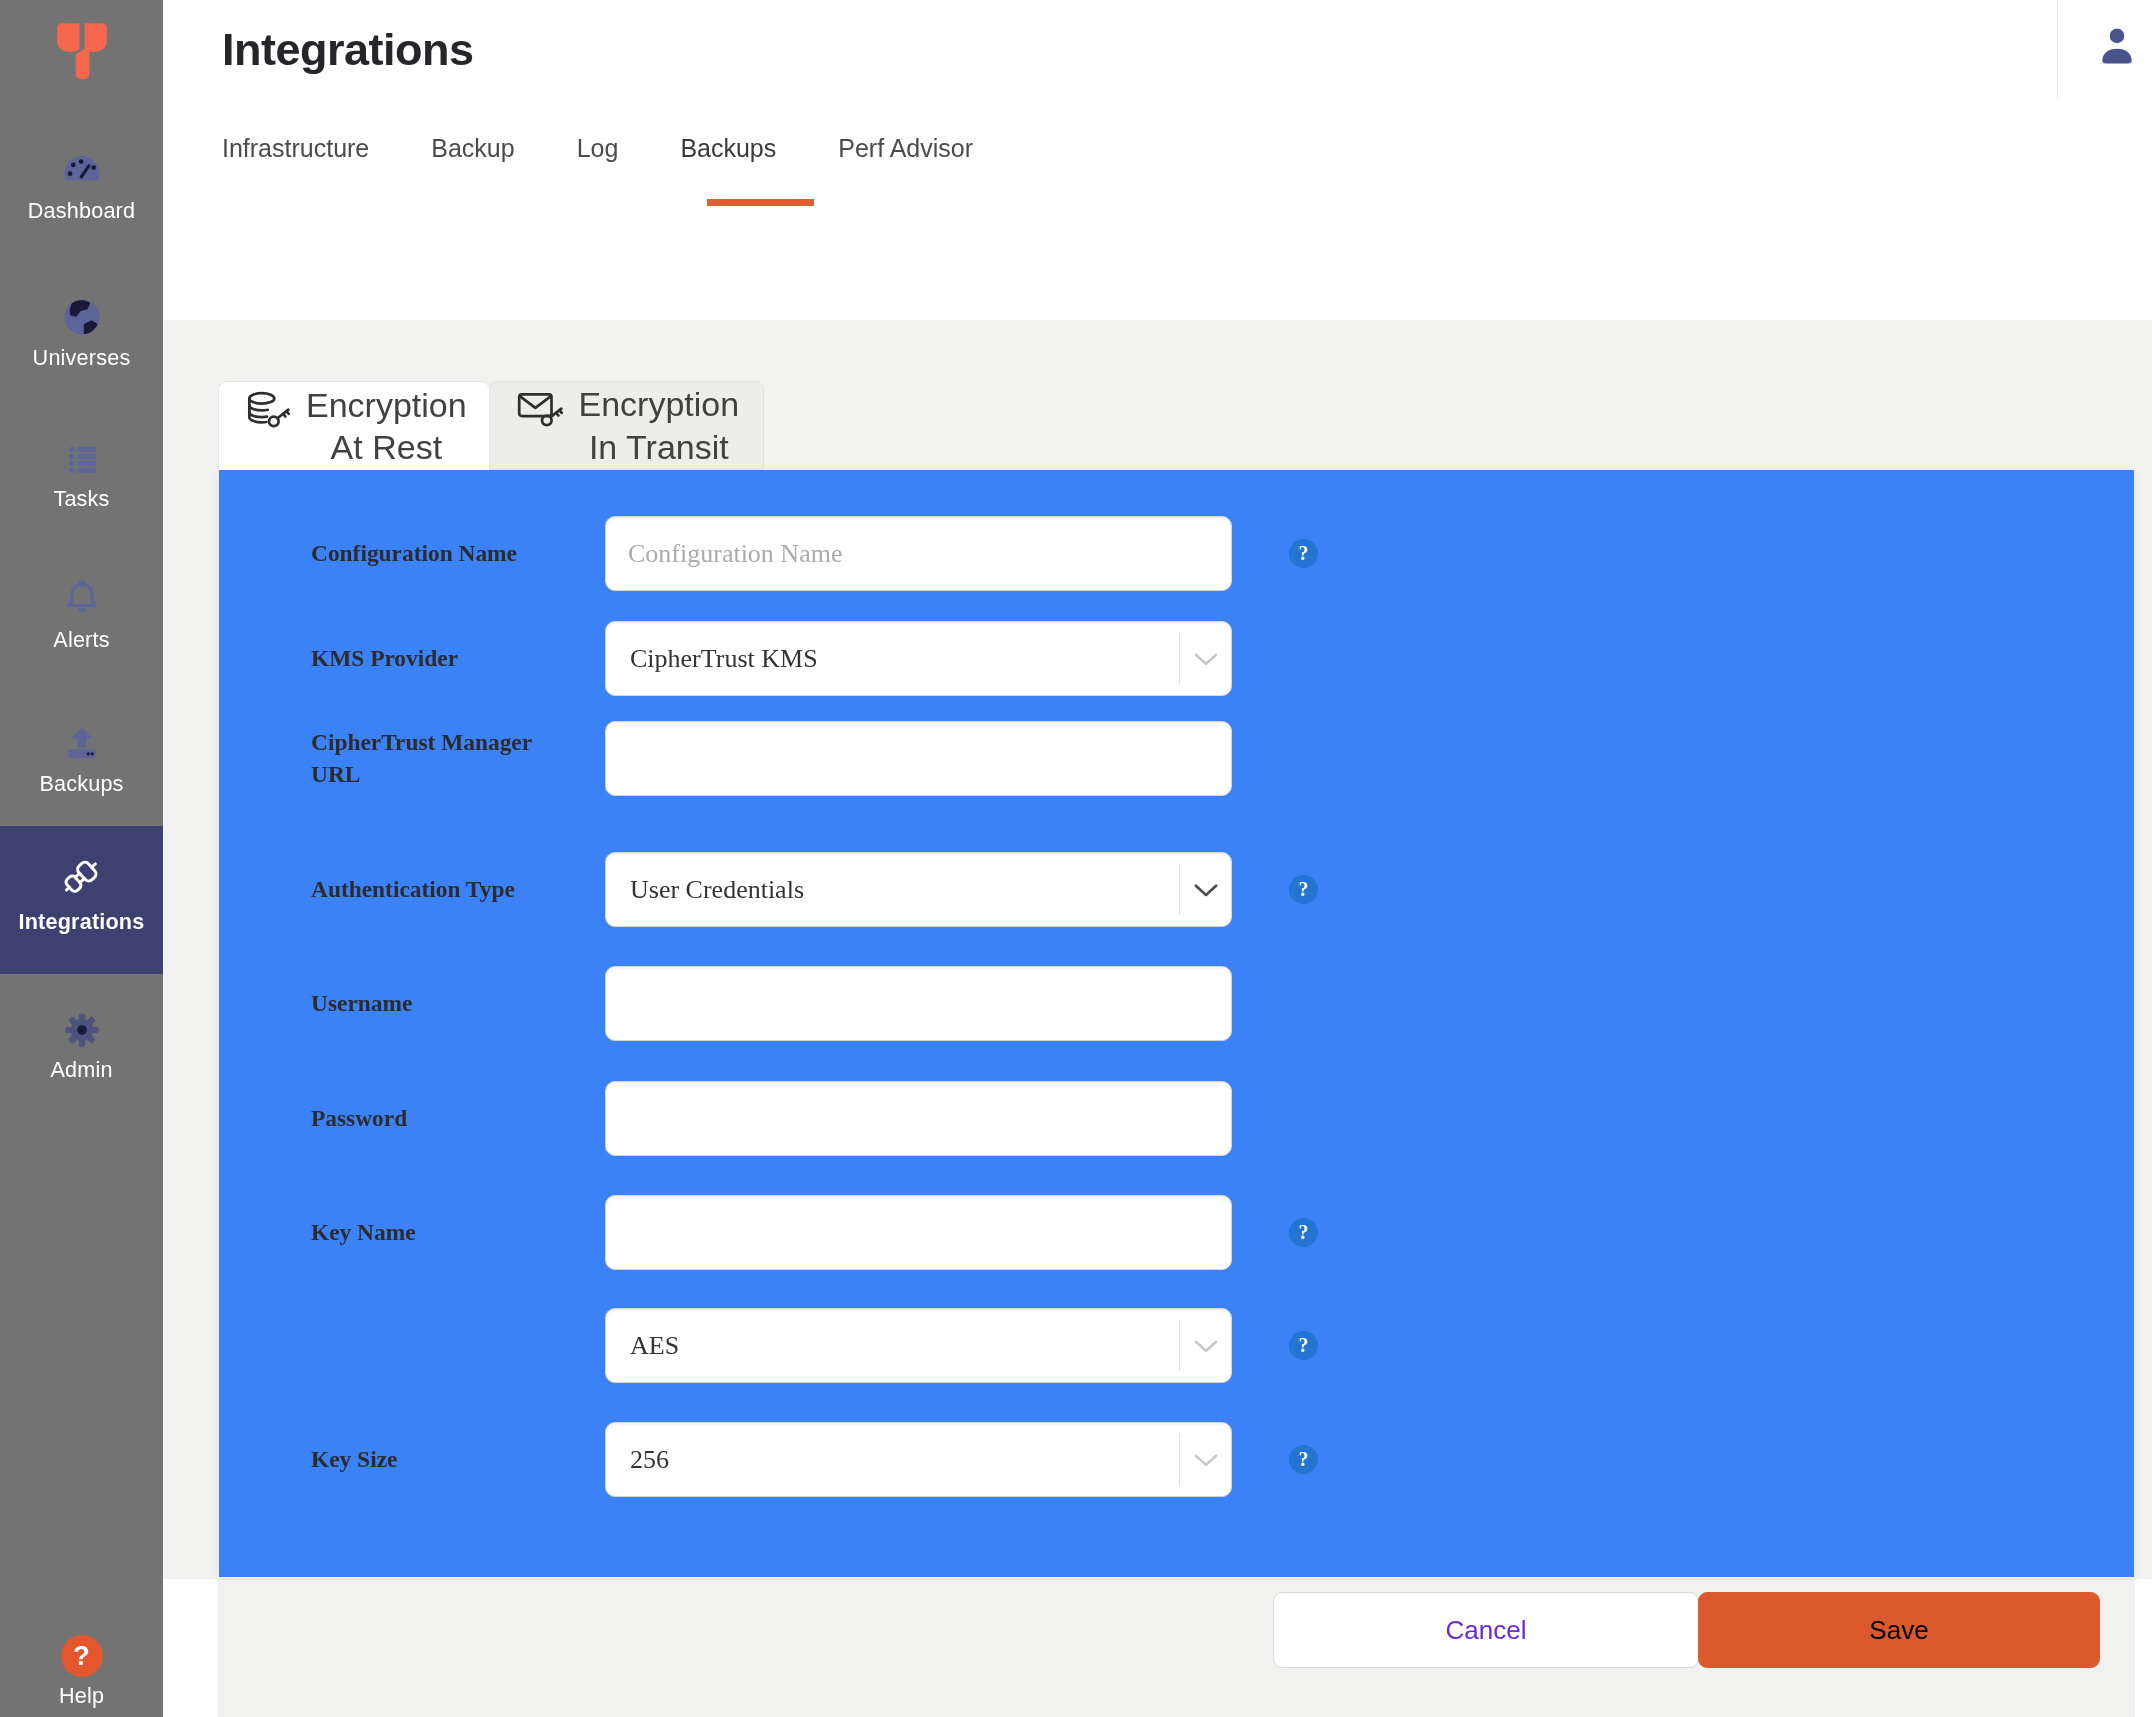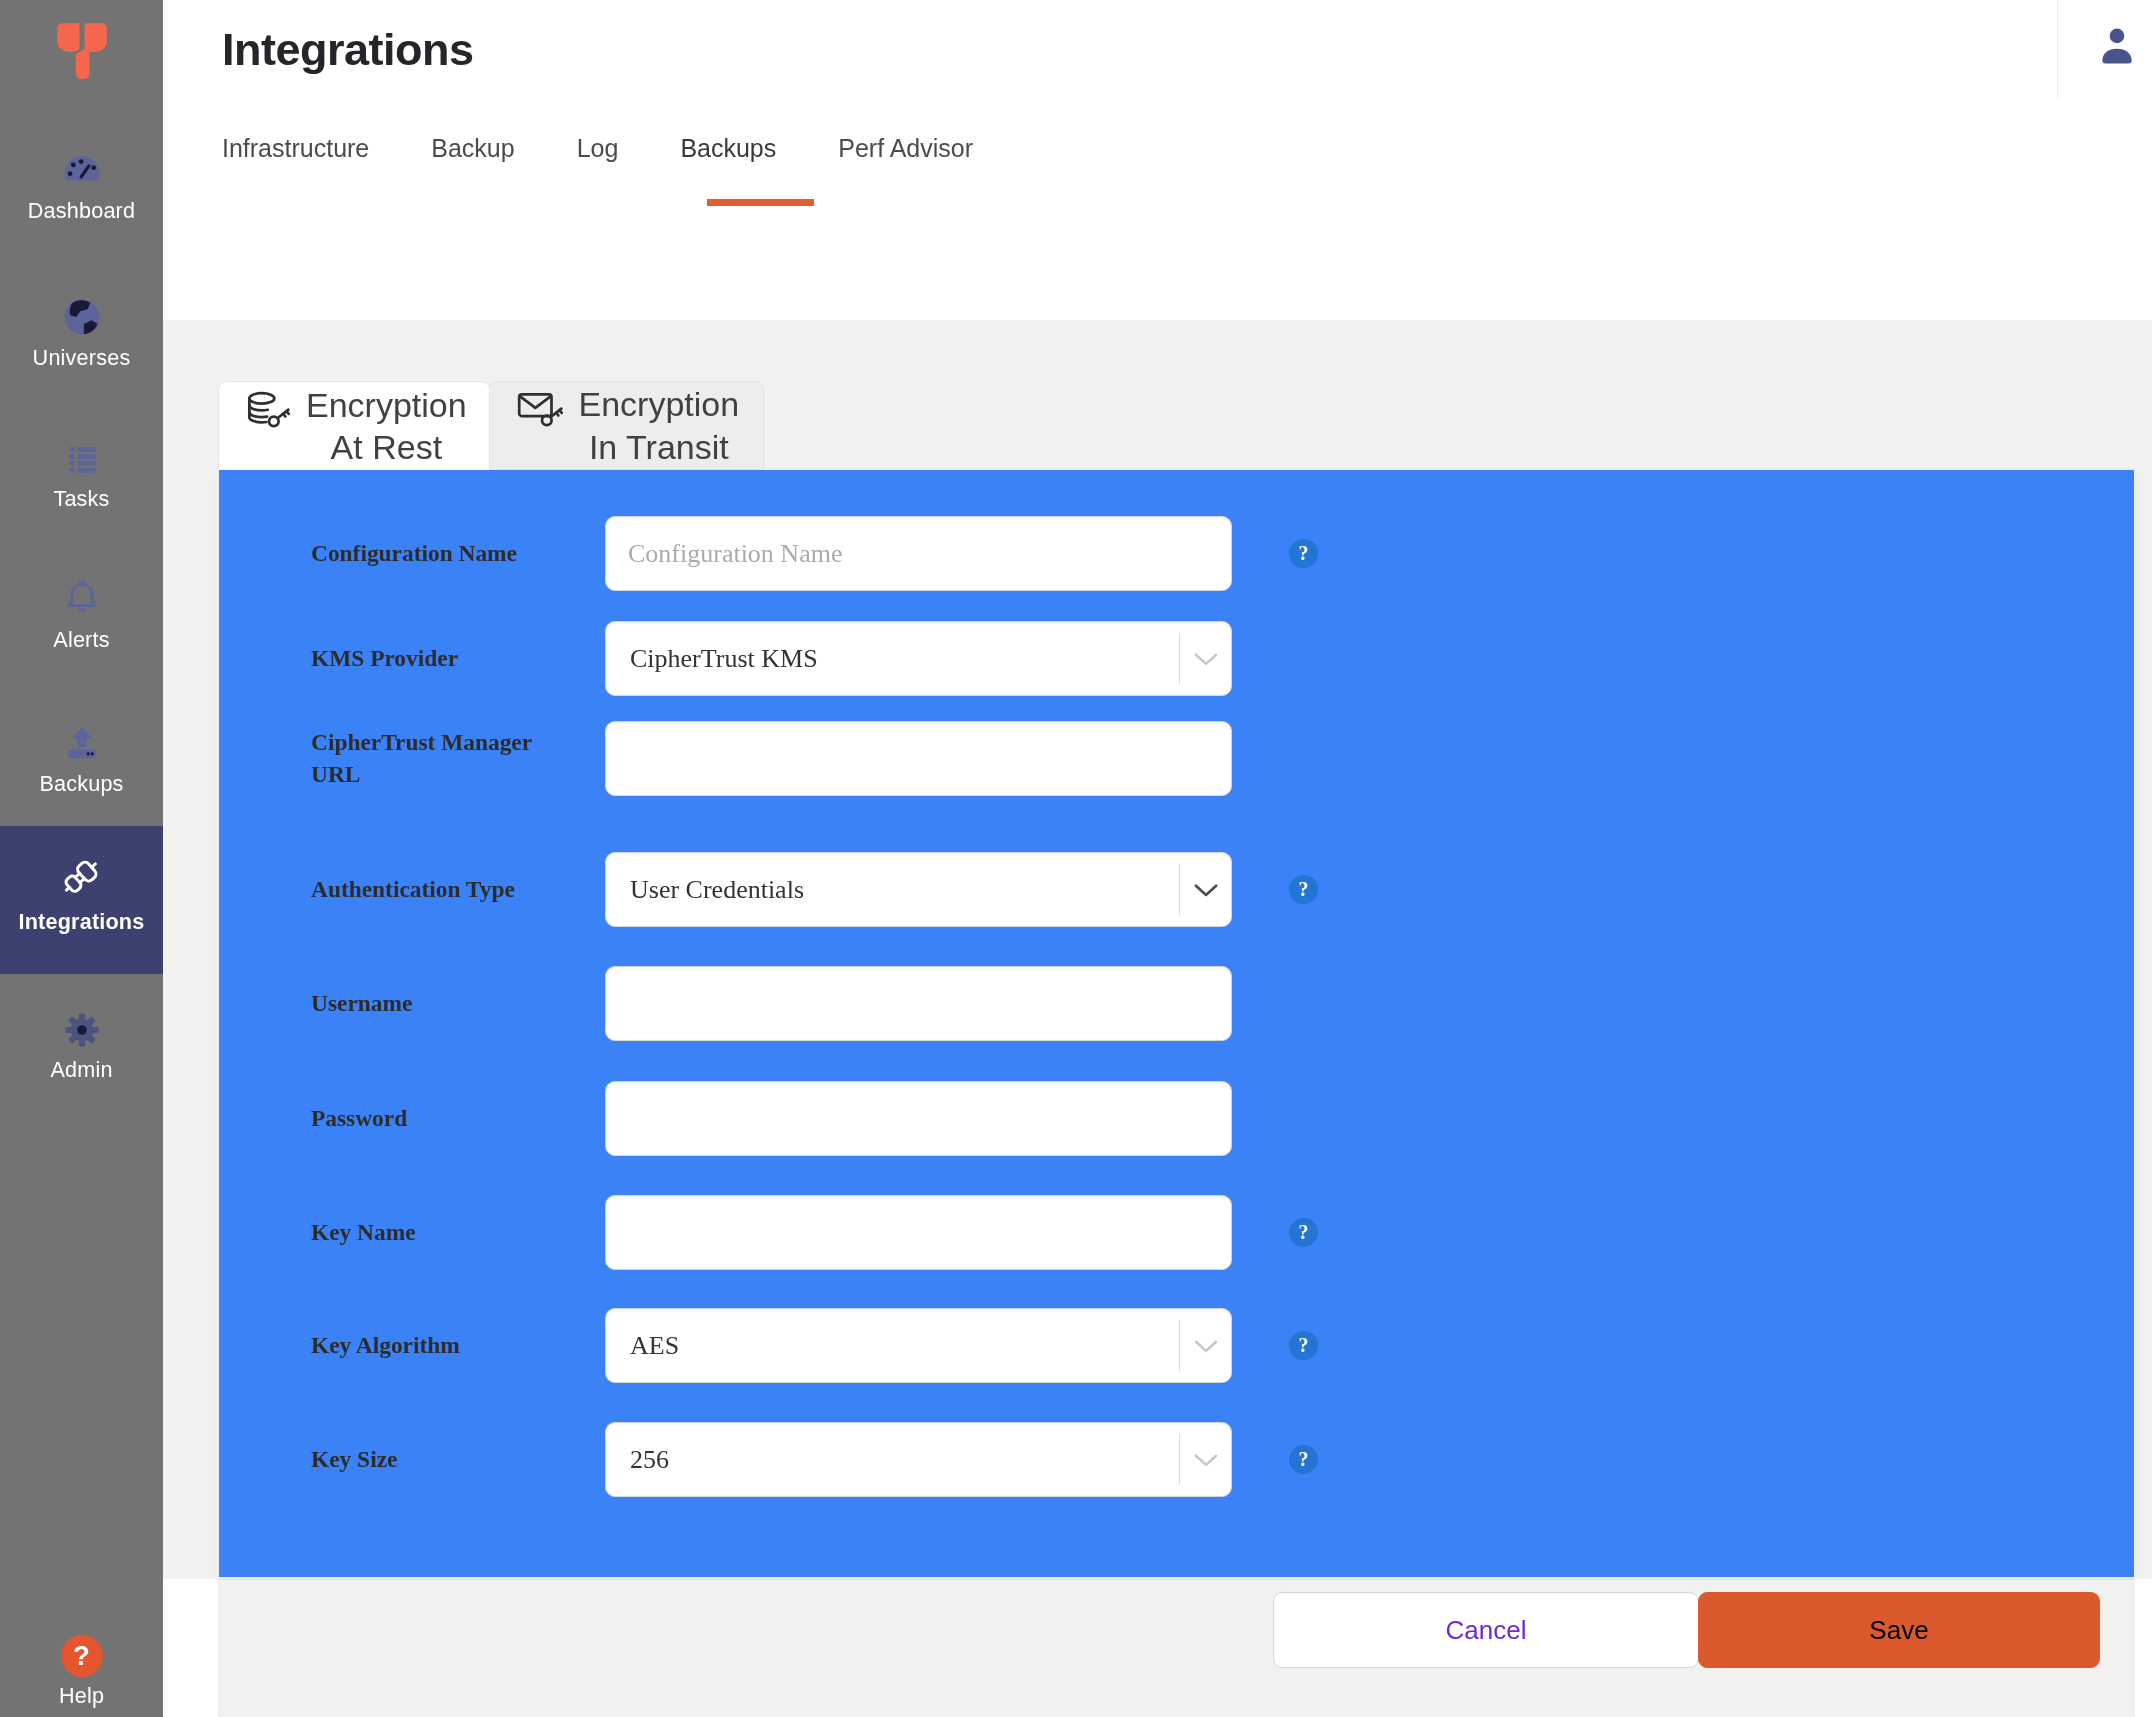--- a/index.html
+++ b/index.html
@@ -273,21 +273,20 @@
     <input class="ctrl" style="">
   </div>
 
   <div class="frow" style="top:725px">
     <div class="flabel">Key Name</div>
     <input class="ctrl" style="">
     <div class="helpdot">?</div>
   </div>
 
   <div class="frow" style="top:838px">
-    <div class="flabel">Key Algorithm</div>
     <div class="ctrl select">
       <span class="val">AES</span>
       <span class="sep"></span>
       <svg class="chev" width="24" height="14.7" viewBox="0 0 26 16">
         <polyline points="2,3 13,13 24,3" fill="none" stroke="#C6C6C6" stroke-width="2.6" stroke-linecap="round" stroke-linejoin="round"></polyline>
       </svg>
     </div>
     <div class="helpdot">?</div>
   </div>
 

